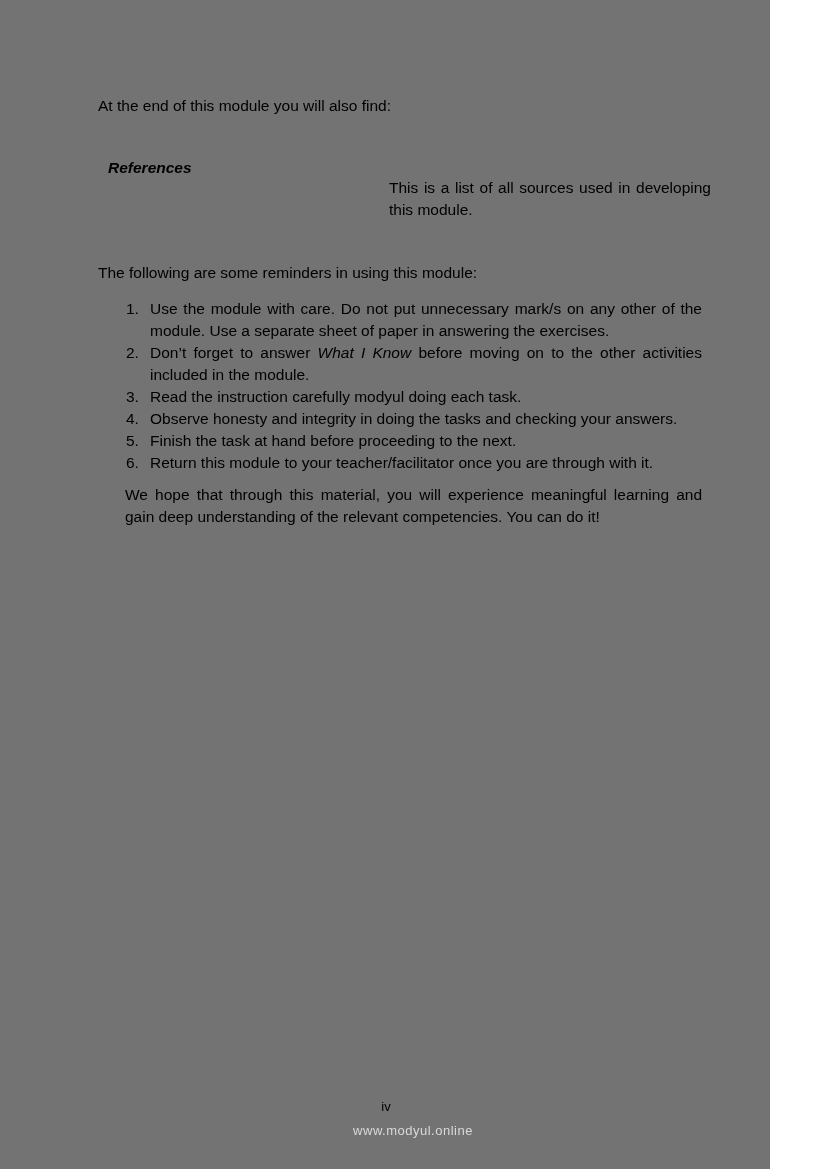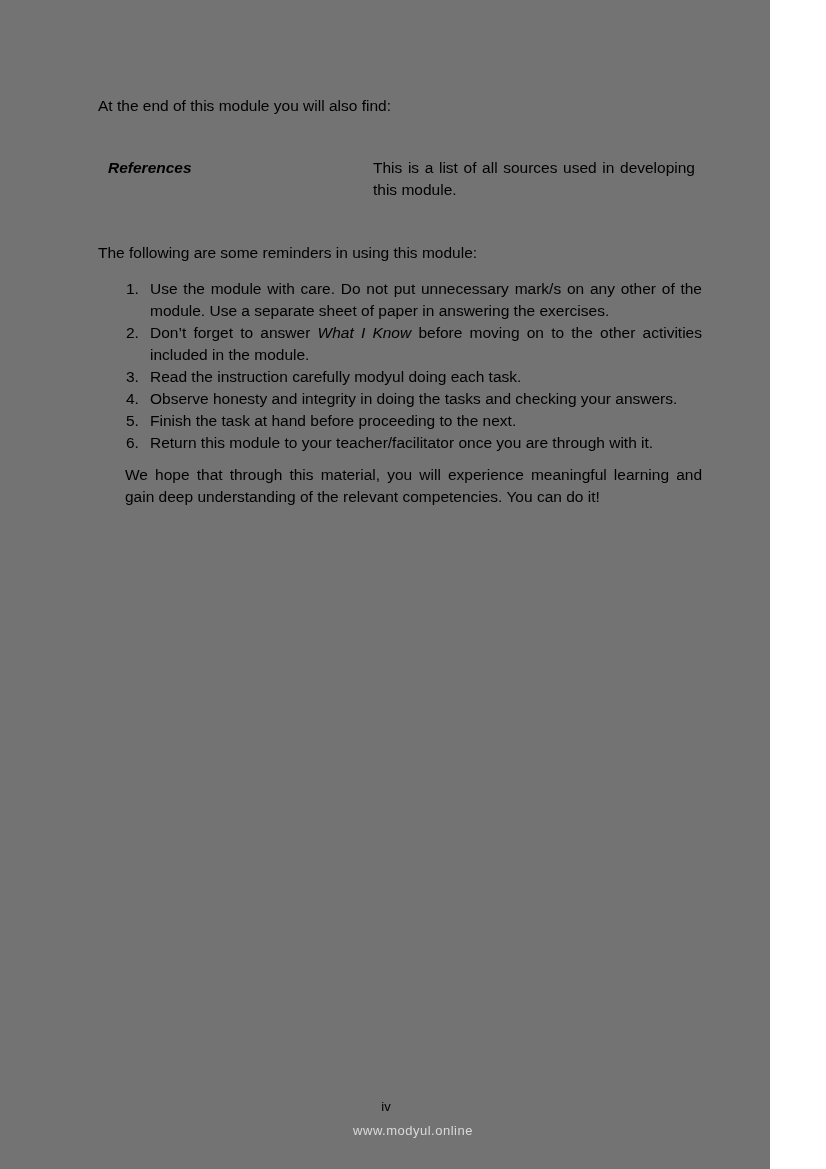--- a/index.html
+++ b/index.html
@@ -23,32 +23,34 @@
     top: 0;
     left: 98px;
     width: 604px;
   }
   .intro {
     margin: 95px 0 0 0;
   }
   .ref-row {
     display: flex;
     margin-top: 40px;
+    gap: 16px;
   }
   .ref-label {
     flex: none;
     width: 265px;
     margin-left: 10px;
     font-weight: bold;
     font-style: italic;
   }
   .ref-desc {
     flex: none;
     width: 322px;
     text-align: justify;
+    margin-top: 20px;
   }
   .reminders-heading {
     margin: 41px 0 0 0;
   }
   .reminders-list {
     margin: 14px 0 0 0;
     padding: 0;
     list-style: none;
   }
   .reminder-item {

